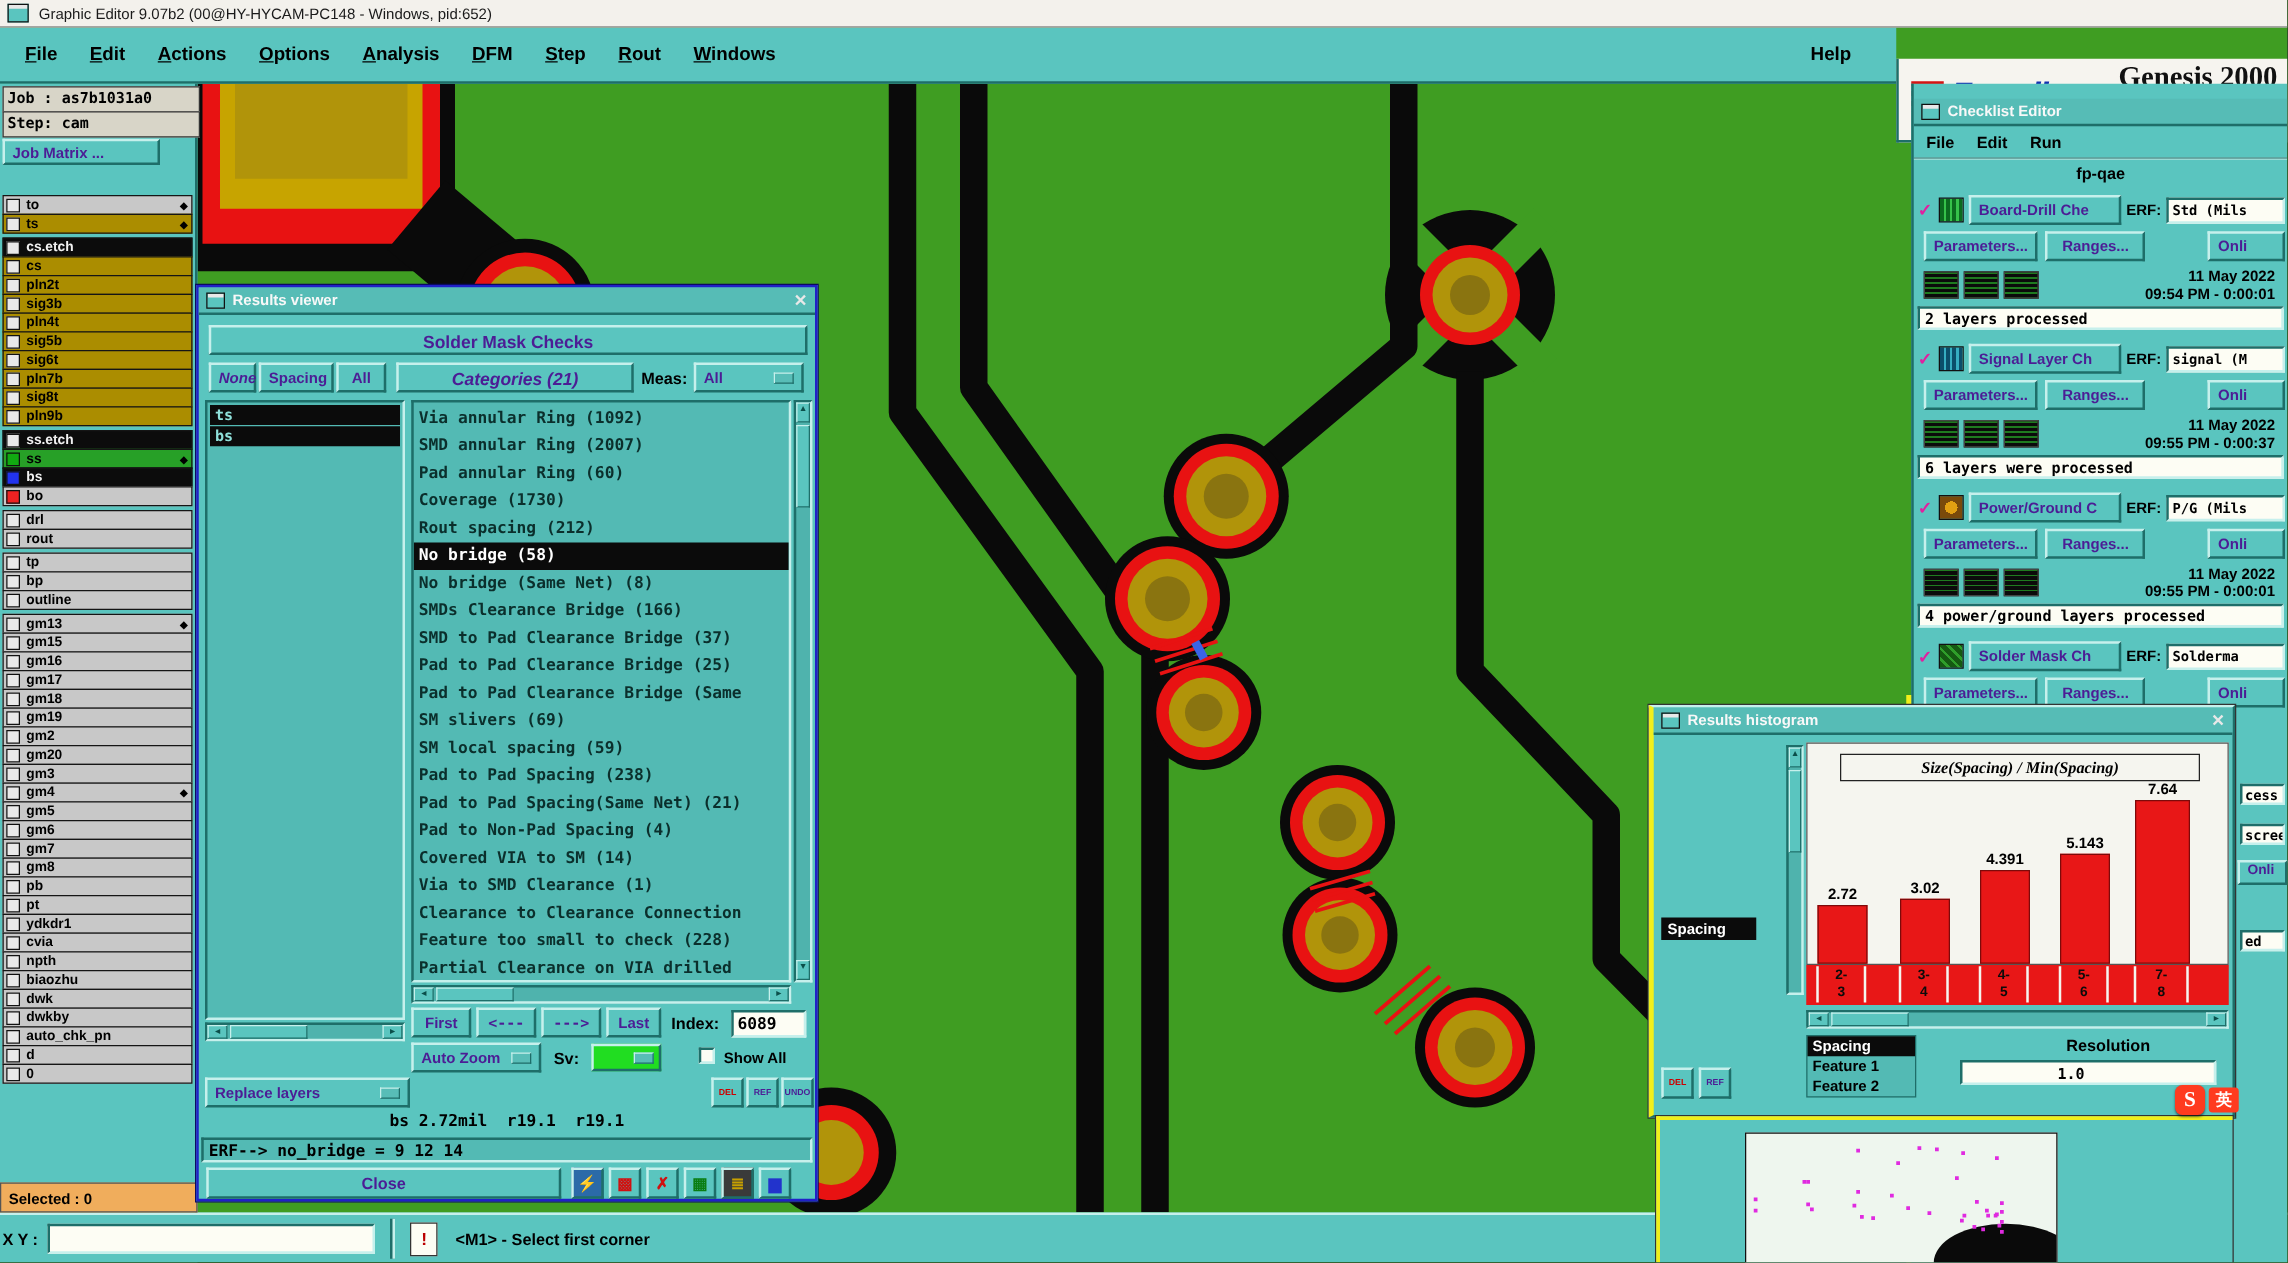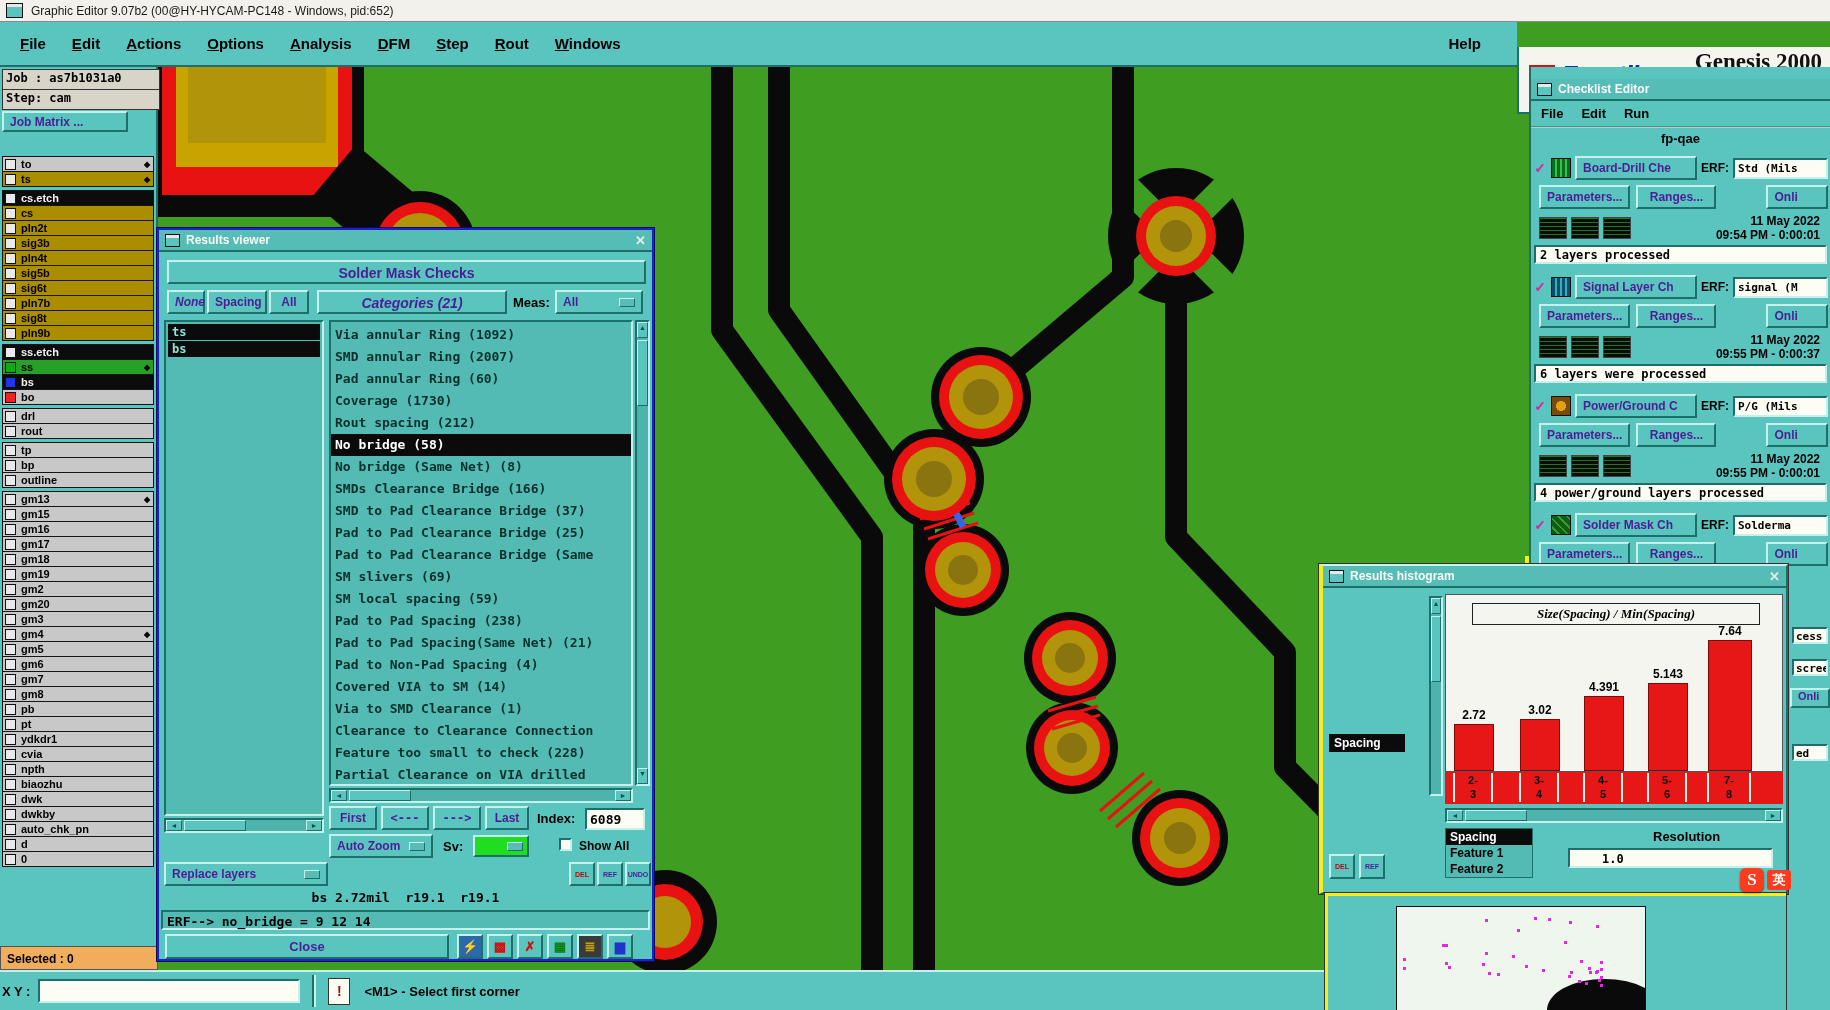--- a/index.html
+++ b/index.html
@@ -190,21 +190,21 @@
   .hg-bar-label{position:absolute;font-weight:bold;font-size:12px;transform:translateX(-50%);}
   .hg-band{left:122px;top:206px;width:338px;height:32px;background:#e81717;}
   .hg-band-cell{position:absolute;top:1px;height:29px;text-align:center;font-weight:bold;font-size:11px;
                 color:#0b0b0b;line-height:14px;border-left:2px solid #f5f5ef;border-right:2px solid #f5f5ef;box-sizing:border-box;}
   .hg-hs{left:122px;top:242px;width:338px;}
   .hg-list{left:122px;top:262px;width:88px;border:1px solid #1e6e69;background:#53bab4;}
   .hg-list-item{height:16px;font-weight:bold;font-size:12px;padding:1px 4px;box-sizing:border-box;}
   .hg-list-item.sel{background:#0b0b0b;color:#fff;}
   .hg-res-label{left:330px;top:263px;font-weight:bold;font-size:13px;}
   .hg-res-field{left:245px;top:282px;width:205px;height:20px;font-family:"DejaVu Sans Mono",monospace;
-                font-weight:bold;font-size:12px;padding:2px 0 0 32px;}
+                font-weight:bold;font-size:12px;padding:2px 0 0 76px;}
   .hg-btn{top:288px;width:26px;height:25px;font-size:7px;text-align:center;padding:0;}
   .hg-del{left:6px;color:#c00;}
   .hg-ref{left:36px;}
   
   .overview{position:absolute;left:1325px;top:893px;width:461px;height:117px;background:#5ac5bf;
             border-top:3px solid #f2ef1b;border-left:3px solid #f2ef1b;box-shadow:0 0 0 1px #333;
             z-index:5;box-sizing:border-box;}
   .film{position:absolute;left:68px;top:10px;width:248px;height:107px;background:#eef6ee;
         border:1px solid #111;overflow:hidden;}
   .dot{position:absolute;width:3px;height:3px;background:#e02ae0;}

